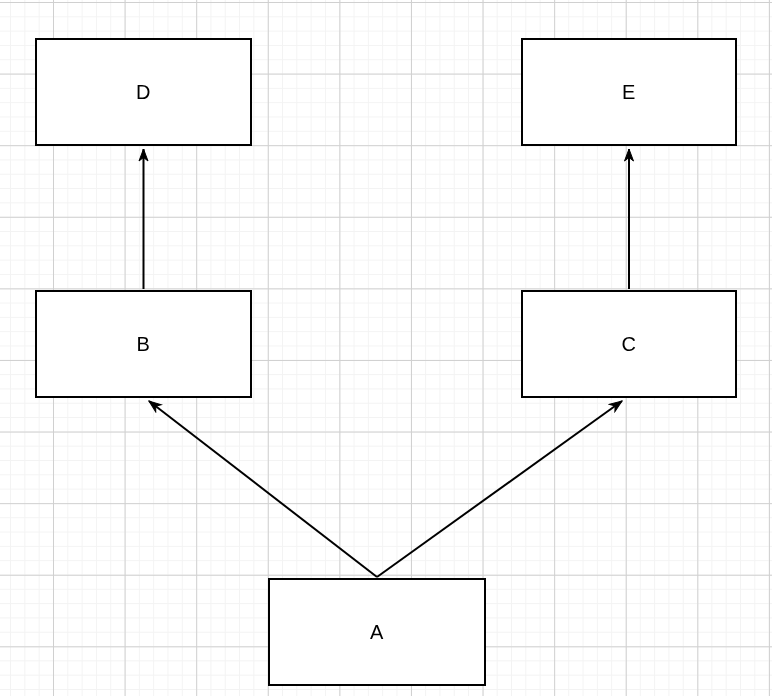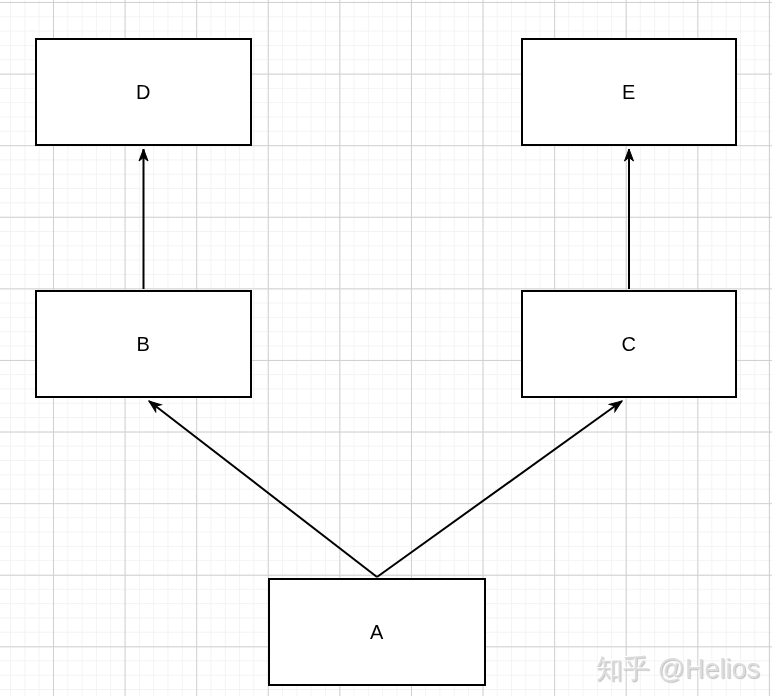--- a/index.html
+++ b/index.html
@@ -74,21 +74,20 @@
         <path class="arrowhead-path" d="M1,1 L13,5.5 L1,10 L4.5,5.5 Z"></path>
       </marker>
     </defs>
 
   <line x1="143.5" y1="289" x2="143.5" y2="149" marker-end="url(#arrowhead)"></line>
       <line x1="629" y1="289" x2="629" y2="149" marker-end="url(#arrowhead)"></line>
       <line x1="377" y1="577" x2="149" y2="401" marker-end="url(#arrowhead)"></line>
       <line x1="377" y1="577" x2="622" y2="401" marker-end="url(#arrowhead)"></line>
     </svg>
 
-  <div class="watermark">知乎 @Helios</div>
 <div class="node" style="left: 35px; top: 38px; width: 217px; height: 108px;">
       <span>D</span>
     </div>
     <div class="node" style="left: 521px; top: 38px; width: 216px; height: 108px;">
       <span>E</span>
     </div>
     <div class="node" style="left: 35px; top: 290px; width: 217px; height: 108px;">
       <span>B</span>
     </div>
     <div class="node" style="left: 521px; top: 290px; width: 216px; height: 108px;">

